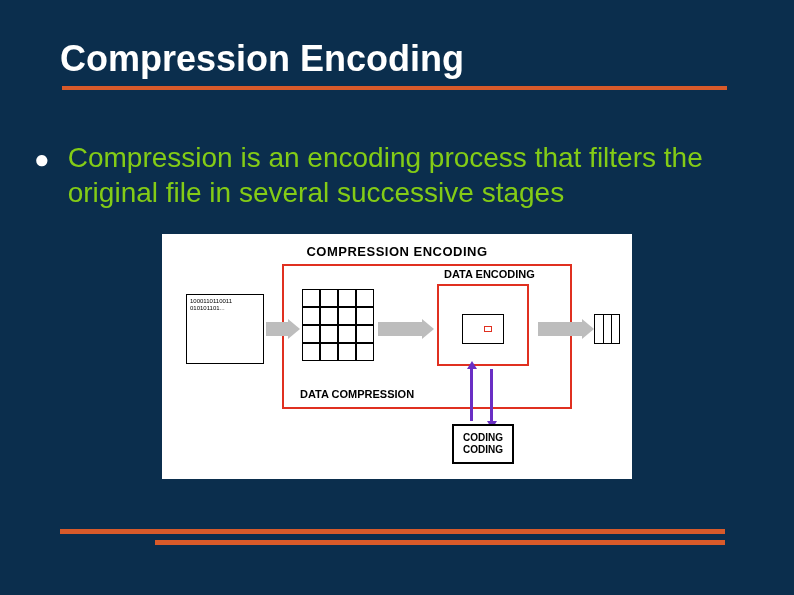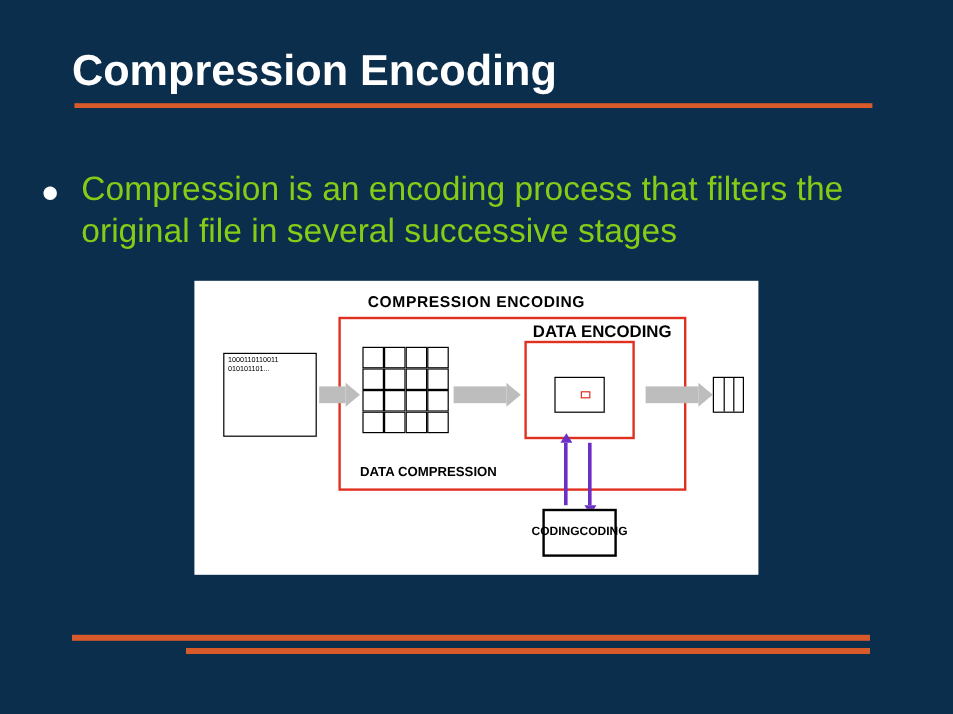--- a/index.html
+++ b/index.html
@@ -77,21 +77,21 @@
     top: 30px;
     width: 290px;
     height: 145px;
     border: 2px solid #e03020;
   }
   .label-data-encoding {
     position: absolute;
     top: 34px;
     left: 282px;
     font-weight: bold;
-    font-size: 14px;
+    font-size: 11px;
     color: #000;
   }
   .inner-red {
     position: absolute;
     left: 275px;
     top: 50px;
     width: 92px;
     height: 82px;
     border: 2px solid #e03020;
   }
@@ -163,21 +163,21 @@
   }
   .coding-table {
     position: absolute;
     left: 290px;
     top: 190px;
     width: 62px;
     height: 40px;
     border: 2px solid #000;
     background: #fff;
     display: flex;
-    flex-direction: row;
+    flex-direction: column;
     justify-content: center;
     align-items: center;
     font-weight: bold;
     font-size: 10px;
     line-height: 1.2;
   }
   .purple-arrow {
     position: absolute;
     width: 3px;
     background: #6a2fc4;

